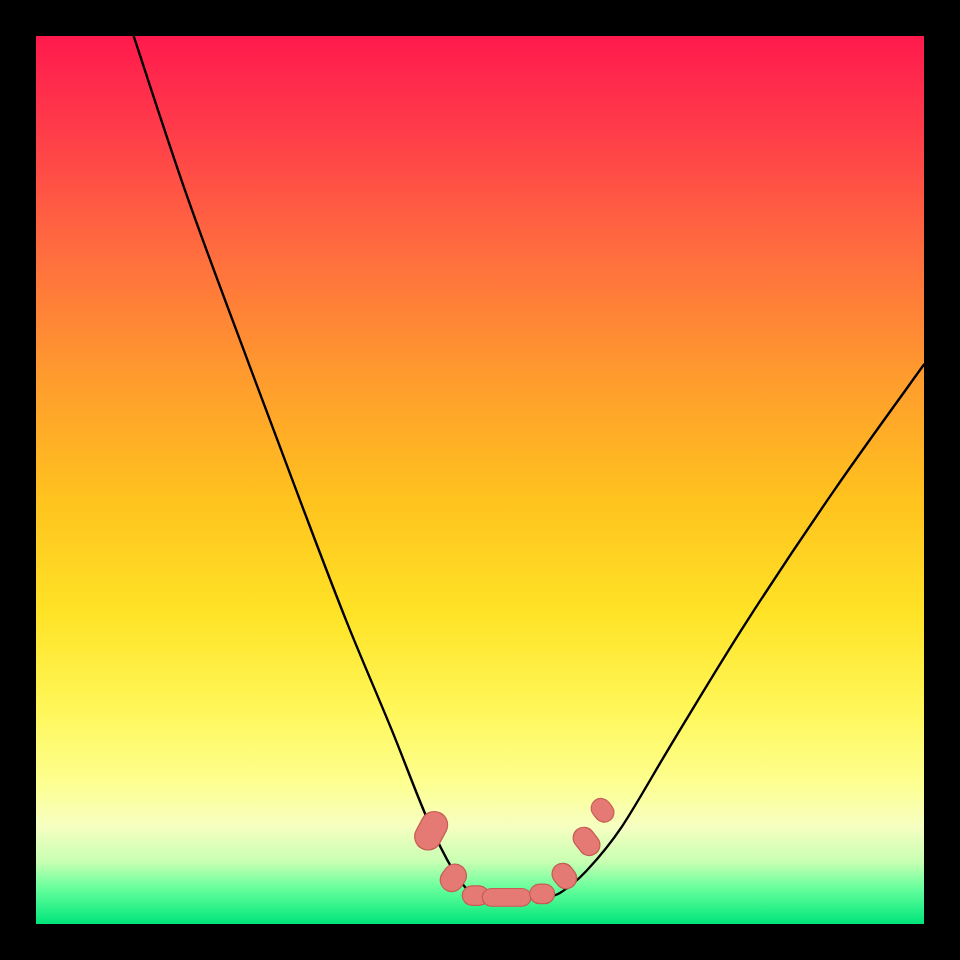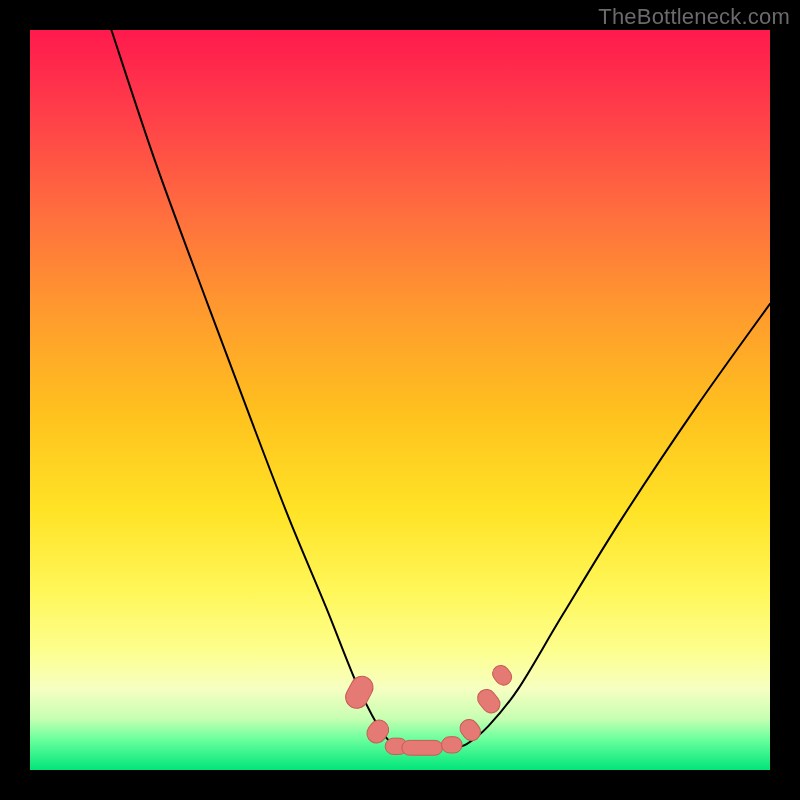--- a/index.html
+++ b/index.html
@@ -53,21 +53,20 @@
     font-size: 22px;
     font-weight: 500;
     letter-spacing: 0.2px;
   }
 </style>
 </head>
 <body>
 
 <div class="stage">
 
-  <div class="watermark">TheBottleneck.com</div>
 
   <div class="plot">
     <svg viewBox="0 0 740 740" preserveAspectRatio="none">
       <g id="curves-layer">
           <path d="M 81.4 0 C 88.80000000000001 22.200000000000006, 109.76666666666668 87.56666666666672, 125.80000000000001 133.20000000000005 C 141.83333333333334 178.83333333333337, 161.56666666666666 230.63333333333335, 177.6 273.8 C 193.63333333333333 316.9666666666667, 208.43333333333334 356.4333333333334, 222 392.20000000000005 C 235.56666666666666 427.9666666666667, 246.66666666666666 457.56666666666666, 259 488.4 C 271.3333333333333 519.2333333333333, 284.9 550.0666666666667, 296 577.2 C 307.1 604.3333333333334, 316.9666666666667 631.4666666666667, 325.6 651.2 C 334.23333333333335 670.9333333333334, 341.6333333333333 685.1166666666667, 347.79999999999995 695.6 C 353.9666666666666 706.0833333333334, 357.66666666666663 710.4000000000001, 362.59999999999997 714.1 C 367.5333333333333 717.8, 374.93333333333334 717.1833333333333, 377.40000000000003 717.8" fill="none" stroke="#000000" stroke-width="2" stroke-linecap="round"></path>
           <path d="M 421.79999999999995 717.8 C 424.26666666666665 717.1833333333333, 430.4333333333333 717.8, 436.59999999999997 714.1 C 442.76666666666665 710.4000000000001, 450.1666666666667 704.85, 458.8 695.6 C 467.43333333333334 686.35, 476.0666666666667 677.1, 488.40000000000003 658.6 C 500.73333333333335 640.1, 515.5333333333333 612.9666666666667, 532.8 584.6 C 550.0666666666666 556.2333333333333, 569.8 522.9333333333333, 592 488.4 C 614.2 453.8666666666667, 641.3333333333334 413.1666666666667, 666 377.40000000000003 C 690.6666666666666 341.6333333333334, 727.6666666666666 291.06666666666666, 740 273.8" fill="none" stroke="#000000" stroke-width="2" stroke-linecap="round"></path>
           <path d="M 377.40000000000003 717.8 C 384.8 717.8, 414.4 717.8, 421.79999999999995 717.8" fill="none" stroke="#000000" stroke-width="2" stroke-linecap="round"></path>
         </g>
       <g id="markers-layer">
           <rect x="318.2" y="645.65" width="22.2" height="33.3" rx="11.1" ry="11.1" fill="#e47a73" stroke="#c75c55" stroke-width="1" transform="rotate(28 329.3 662.3)"></rect>

